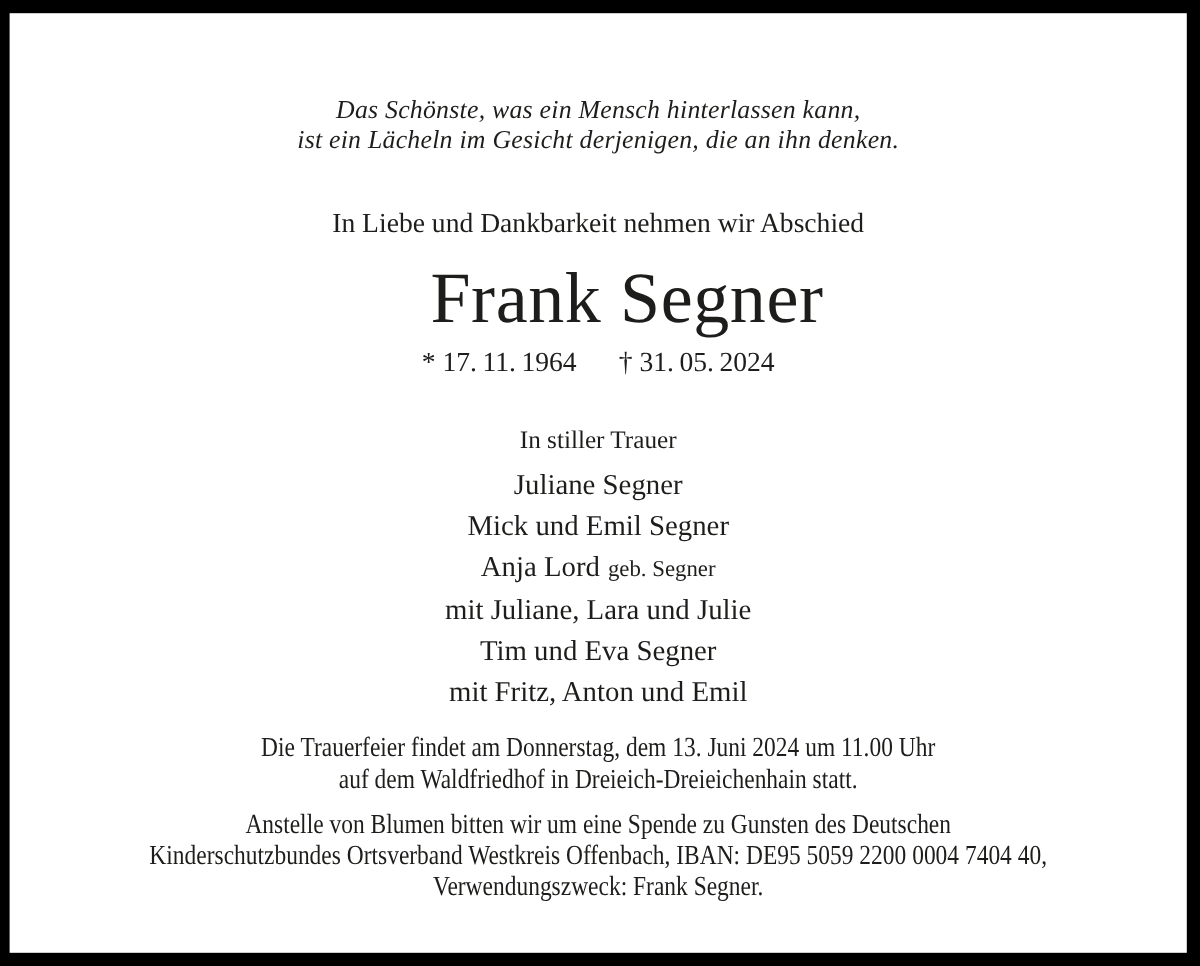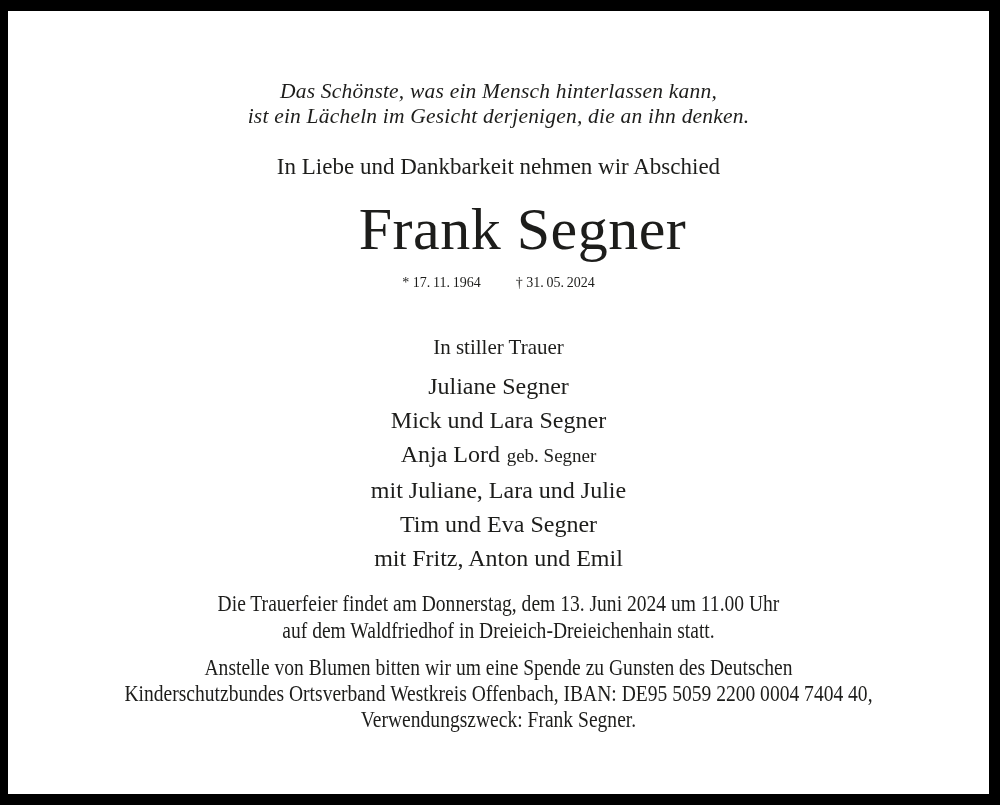--- a/index.html
+++ b/index.html
@@ -23,35 +23,35 @@
   }
   .epigraph {
     margin-top: 68px;
     font-style: italic;
     font-weight: 500;
     font-size: 21.5px;
     line-height: 25px;
     letter-spacing: 0.2px;
   }
   .intro {
-    margin-top: 24px;
+    margin-top: 43px;
     font-size: 23px;
     line-height: 28px;
   }
   .deceased-name {
     margin-top: 14px;
     font-size: 60px;
     line-height: 68px;
     font-weight: 400;
     letter-spacing: 0.5px;
     margin-left: 48px;
   }
   .dates {
     margin-top: 7px;
-    font-size: 14px;
+    font-size: 23px;
     line-height: 26px;
     display: flex;
     justify-content: center;
     gap: 35px;
   }
   .trauer-heading {
     margin-top: 38px;
     font-size: 21px;
     line-height: 26px;
   }
@@ -99,21 +99,21 @@
 
   <div class="dates">
     <span>* 17. 11. 1964</span>
     <span>† 31. 05. 2024</span>
   </div>
 
   <div class="trauer-heading">In stiller Trauer</div>
 
   <div class="family">
     <div><span>Juliane Segner</span></div>
-    <div><span>Mick und Lara Segner</span></div>
+    <div><span>Mick und Emil Segner</span></div>
     <div><span>Anja Lord</span><span class="family-suffix">geb. Segner</span></div>
     <div><span>mit Juliane, Lara und Julie</span></div>
     <div><span>Tim und Eva Segner</span></div>
     <div><span>mit Fritz, Anton und Emil</span></div>
   </div>
 
   <div class="service">
     <div>Die Trauerfeier findet am Donnerstag, dem 13. Juni 2024 um 11.00 Uhr</div>
     <div>auf dem Waldfriedhof in Dreieich-Dreieichenhain statt.</div>
   </div>

